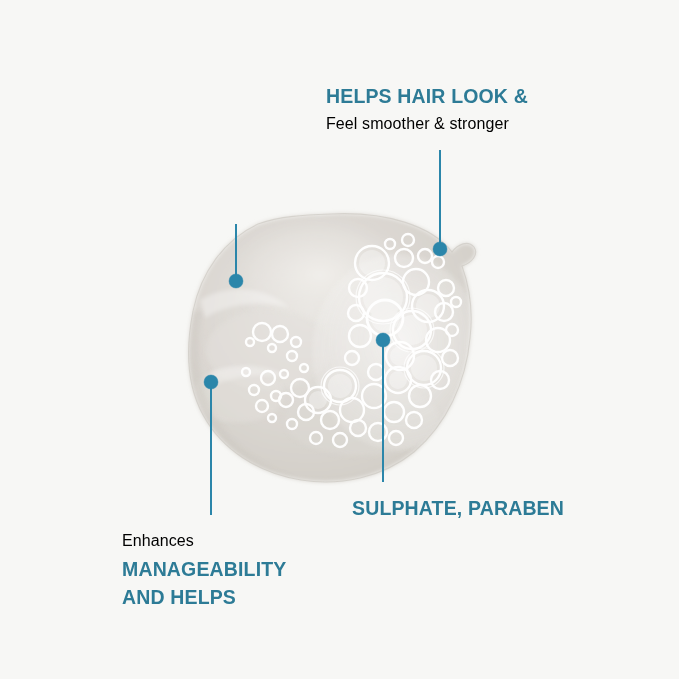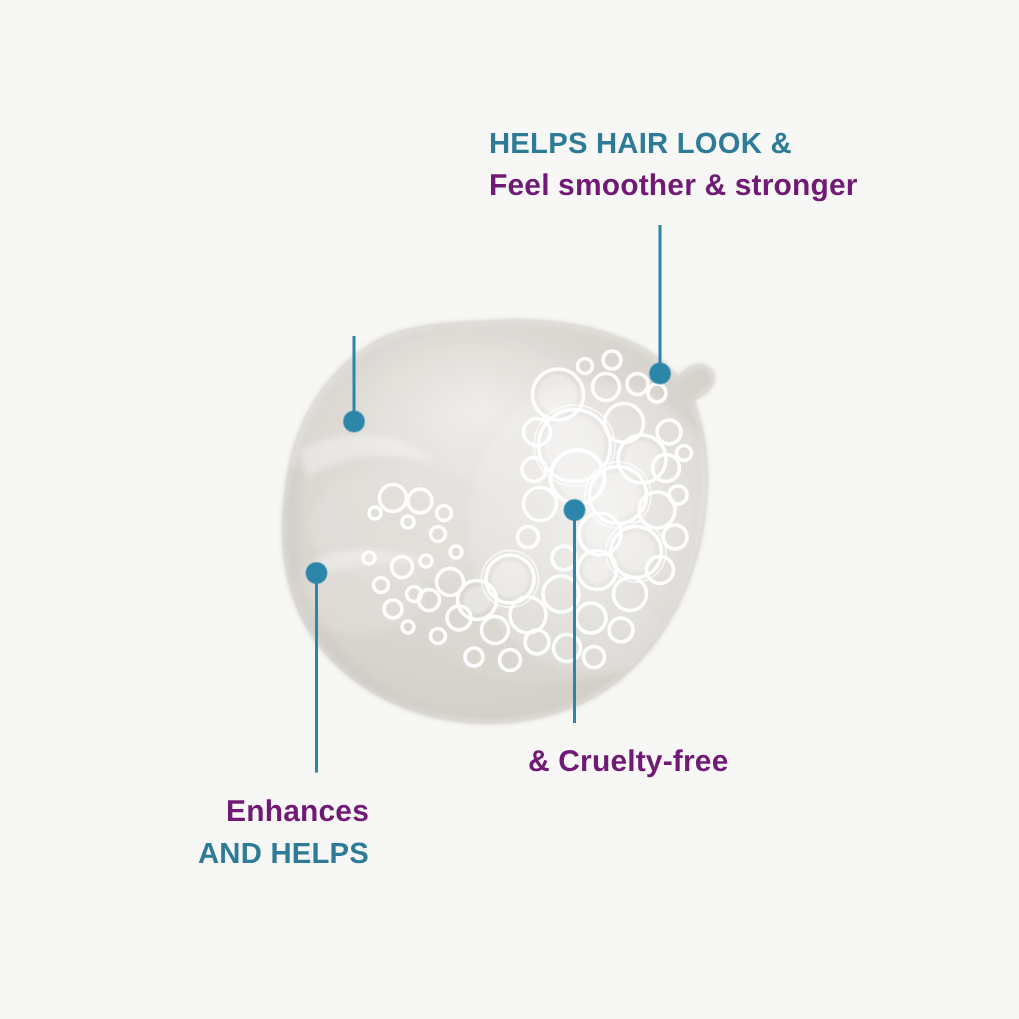--- a/index.html
+++ b/index.html
@@ -61,32 +61,32 @@
     display: block;
     font-weight: bold;
     font-size: 19.5px;
     letter-spacing: 0.15px;
     color: #2d7b96;
     line-height: 28px;
   }
 
   .callout .line-reg {
     display: block;
-    font-weight: bold;
-    font-size: 20px;
+    font-weight: normal;
+    font-size: 16px;
     letter-spacing: 0.1px;
-    color: #701a75;
+    color: #000000;
     line-height: 28px;
   }
 
   
   #callout-smoother   { left: 326px; top: 82px;  }
   #callout-nourish    { left: 46px;  top: 154px; }
   #callout-sulphate   { left: 352px; top: 494px; }
-  #callout-manage     { left: 132px; top: 527px; text-align: right; }
+  #callout-manage     { left: 122px; top: 527px; }
 </style>
 </head>
 <body>
 
 <div id="infographic">
 
   <svg id="product-art" viewBox="0 0 679 679" xmlns="http://www.w3.org/2000/svg">
     <defs>
       <radialGradient id="blobGrad" cx="42%" cy="36%" r="72%">
         <stop offset="0%" stop-color="#e8e6e2"></stop>
@@ -261,21 +261,22 @@
   <div class="callout-dot" style="left:376px; top:333px;"></div>
   <div class="callout-dot" style="left:204px; top:375px;"></div>
 
   <div class="callout" id="callout-smoother">
     <span class="line-bold">HELPS HAIR LOOK &amp;</span>
     <span class="line-reg">Feel smoother &amp; stronger</span>
   </div>
 
 
   <div class="callout" id="callout-sulphate">
-    <span class="line-reg">&amp; Cruelty-free</span>
+    <span class="line-bold">SULPHATE, PARABEN</span>
   </div>
 
   <div class="callout" id="callout-manage">
     <span class="line-reg">Enhances</span>
+    <span class="line-bold">MANAGEABILITY</span>
     <span class="line-bold">AND HELPS</span>
   </div>
 
 </div>
 
 </body></html>

